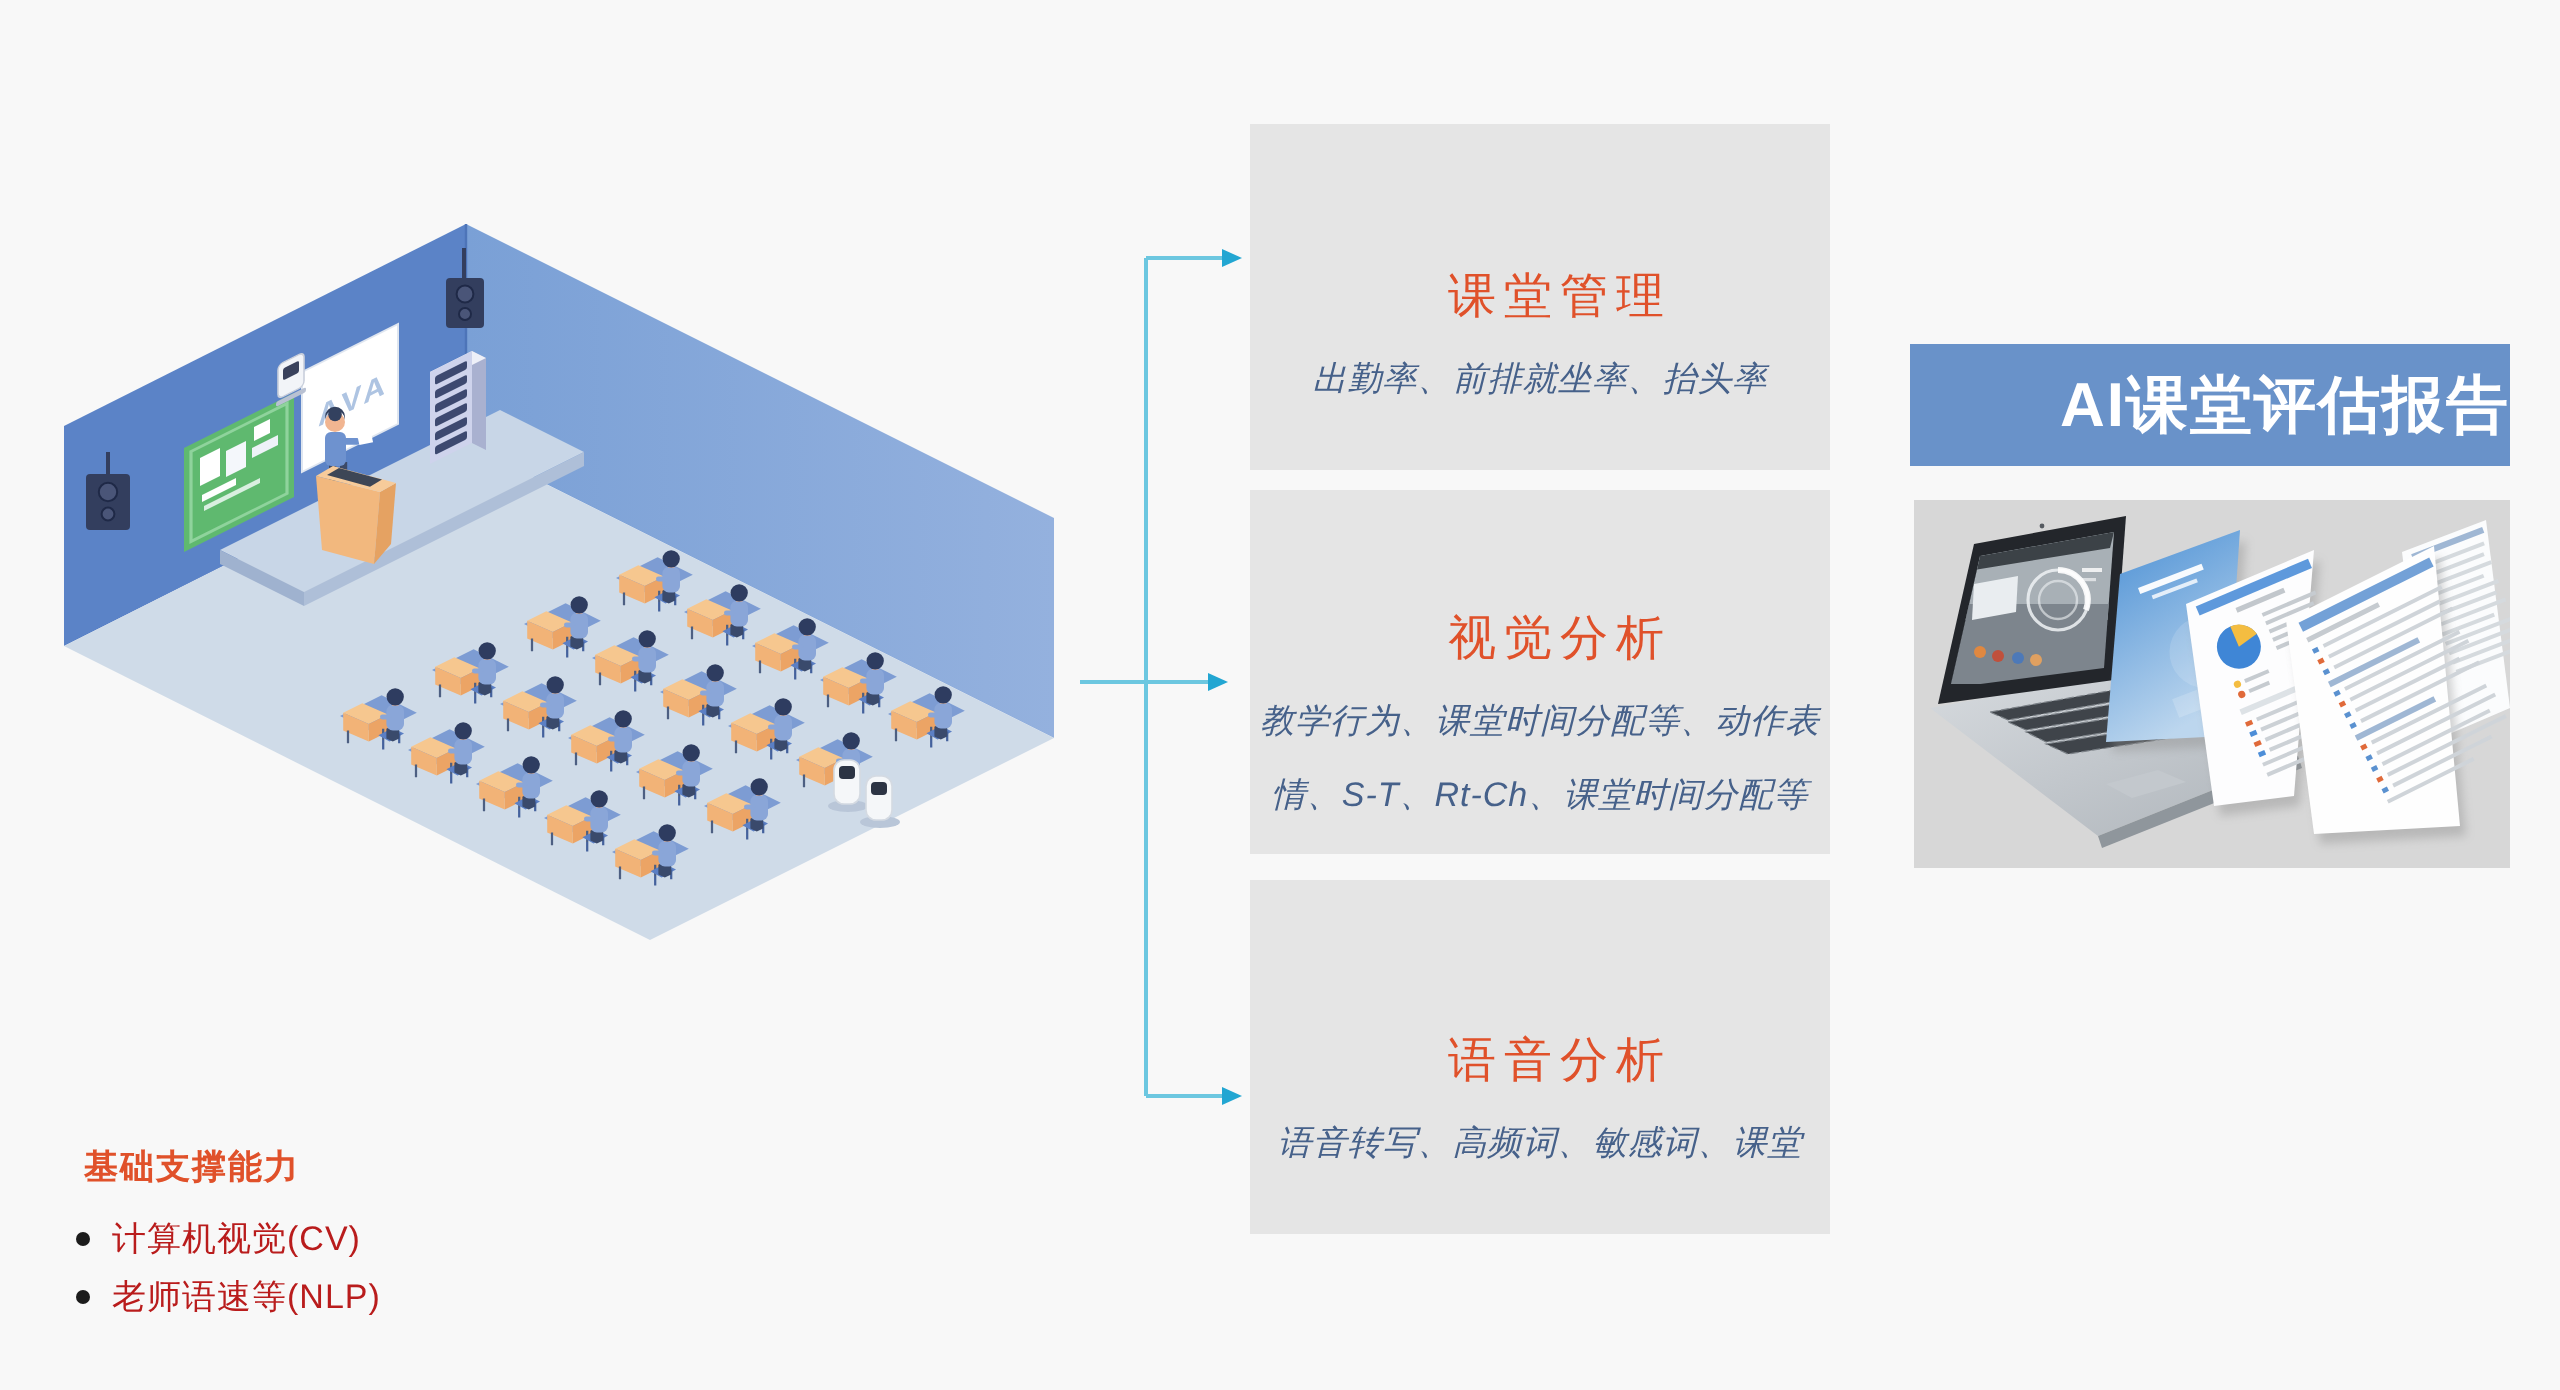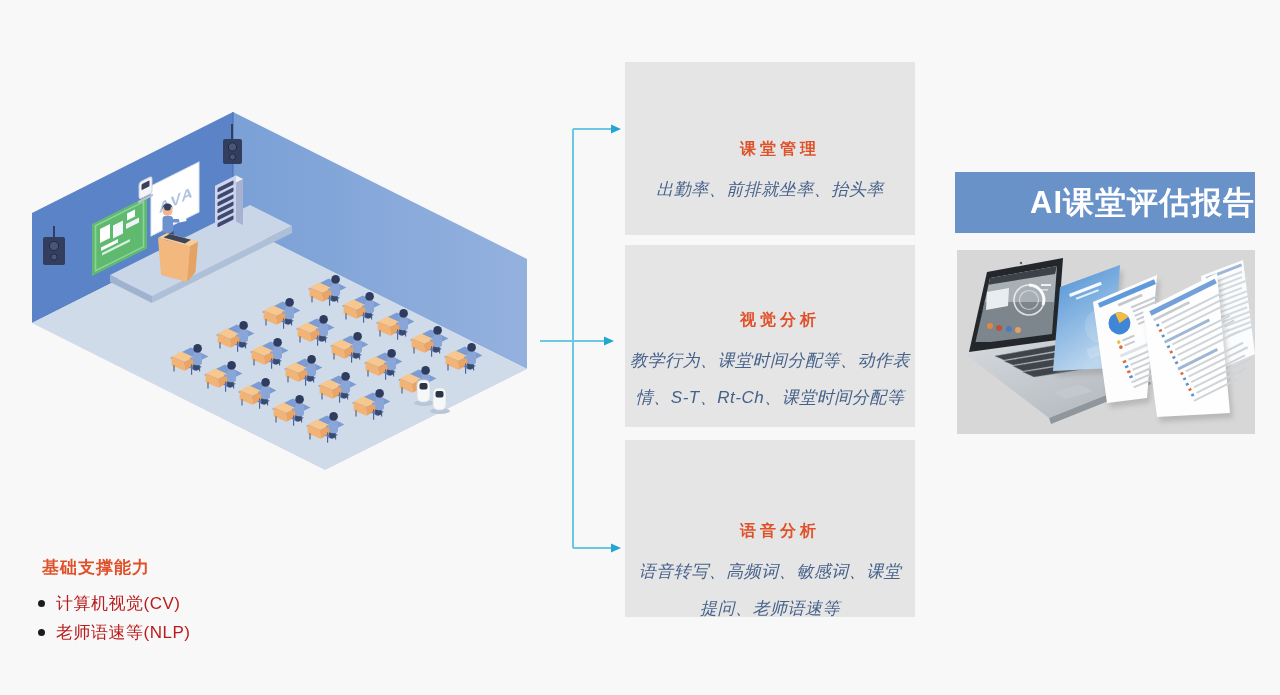--- a/index.html
+++ b/index.html
@@ -11,31 +11,31 @@
   #classroom{left:20px;top:100px;width:520px;height:400px;}
 
   
   #arrows{left:535px;top:120px;width:100px;height:440px;}
 
   
   .pbox{left:625px;width:290px;background:#e5e5e5;text-align:center;box-sizing:border-box;}
   #box1{top:62px;height:173px;padding-top:70px;}
   #box2{top:245px;height:182px;padding-top:58px;}
   #box3{top:440px;height:177px;padding-top:74px;}
-  .pbox .title{font-size:16px;line-height:33px;font-weight:bold;color:#e0512a;letter-spacing:4px;margin-left:20px;}
+  .pbox .title{font-size:24px;line-height:33px;font-weight:normal;color:#e0512a;letter-spacing:4px;margin-left:20px;}
   .pbox .desc{margin-top:6px;}
   .pbox .dline{font-size:17px;line-height:37px;color:#46618a;letter-spacing:.5px;white-space:nowrap;font-style:italic;}
 
   
   #banner{left:955px;top:172px;width:300px;height:61px;background:#6992c9;color:#ffffff;
           display:flex;align-items:center;justify-content:flex-end;font-size:31px;font-weight:bold;letter-spacing:1px;}
   #photo{left:957px;top:250px;width:298px;height:184px;background:#d7d7d7;}
 
   
-  #support{left:30px;top:556px;width:280px;}
+  #support{left:30px;top:572px;width:280px;}
   #support .stitle{margin-left:12px;font-size:17px;font-weight:bold;color:#e0512a;letter-spacing:1px;}
   #support ul{list-style:none;margin:10px 0 0 0;padding:0;}
   #support li{position:relative;padding-left:26px;font-size:17px;line-height:29px;color:#b91c1c;letter-spacing:.5px;}
   #support li::before{content:"";position:absolute;left:8px;top:11px;width:7px;height:7px;border-radius:50%;background:#1c1c1c;}
 </style>
 </head>
 <body>
 
 <svg id="classroom" class="abs" viewBox="0 0 520 400">
   <defs>
@@ -208,21 +208,20 @@
   <div class="desc">
     <div class="dline">教学行为、课堂时间分配等、动作表</div>
     <div class="dline">情、S-T、Rt-Ch、课堂时间分配等</div>
   </div>
 </div>
 
 <div id="box3" class="abs pbox">
   <div class="title">语音分析</div>
   <div class="desc">
     <div class="dline">语音转写、高频词、敏感词、课堂</div>
-    <div class="dline">提问、老师语速等</div>
   </div>
 </div>
 
 <div id="banner" class="abs">
   <span>AI课堂评估报告</span>
 </div>
 
 <div id="photo" class="abs">
 <svg width="298" height="184" viewBox="0 0 298 184">
   <defs>

